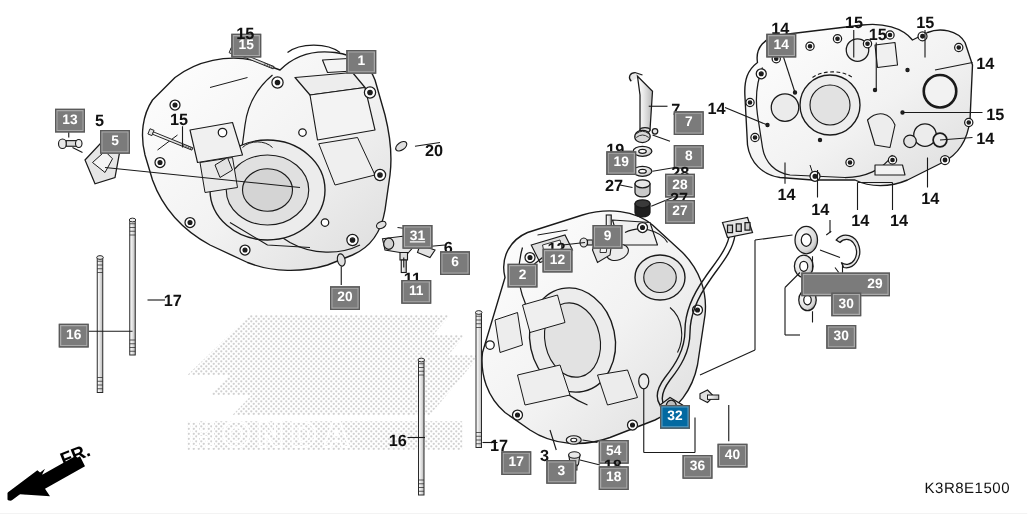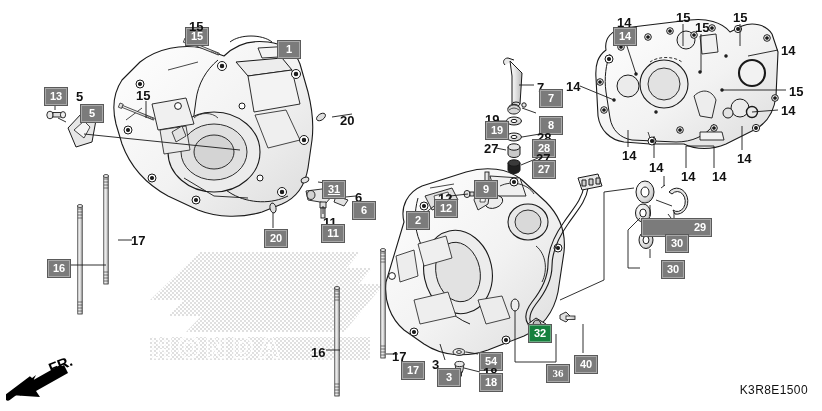--- a/index.html
+++ b/index.html
@@ -515,22 +515,22 @@
       <div class="lbl plain" style="left: 789px; top: 85px;">15</div>
       <div class="lbl plain" style="left: 781px; top: 104px;">14</div>
       <div class="lbl plain" style="left: 622px; top: 149px;">14</div>
       <div class="lbl plain" style="left: 649px; top: 161px;">14</div>
       <div class="lbl plain" style="left: 681px; top: 170px;">14</div>
       <div class="lbl plain" style="left: 712px; top: 170px;">14</div>
       <div class="lbl plain" style="left: 737px; top: 152px;">14</div>
       <div class="lbl box" style="left: 641px; top: 218px; background: rgb(123, 123, 123); color: rgb(255, 255, 255); padding-left: 47px;">29</div>
       <div class="lbl box" style="left: 665px; top: 234px; background: rgb(123, 123, 123); color: rgb(255, 255, 255);">30</div>
       <div class="lbl box" style="left: 661px; top: 260px; background: rgb(123, 123, 123); color: rgb(255, 255, 255); text-align: center;">30</div>
-      <div class="lbl box" style="left: 528px; top: 324px; background: #15803d; color: rgb(255, 255, 255);">32</div>
-      <div class="lbl box" style="left: 546px; top: 364px; background: rgb(123, 123, 123); color: rgb(255, 255, 255); font-family: Liberation Serif, serif;">36</div>
+      <div class="lbl box" style="left: 528px; top: 324px; background: #0369a1; color: rgb(255, 255, 255);">32</div>
+      <div class="lbl box" style="left: 546px; top: 364px; background: rgb(123, 123, 123); color: rgb(255, 255, 255);">36</div>
       <div class="lbl box" style="left: 574px; top: 355px; background: rgb(123, 123, 123); color: rgb(255, 255, 255);">40</div>
       <div class="lbl box" style="left: 479px; top: 352px; background: rgb(123, 123, 123); color: rgb(255, 255, 255);">54</div>
       <div class="lbl plain" style="left: 432px; top: 358px;">3</div>
       <div class="lbl box" style="left: 437px; top: 368px; background: rgb(123, 123, 123); color: rgb(255, 255, 255);">3</div>
       <div class="lbl plain" style="left: 483px; top: 366px;">18</div>
       <div class="lbl box" style="left: 479px; top: 373px; background: rgb(123, 123, 123); color: rgb(255, 255, 255);">18</div>
     </div>
 
 </div>
 

